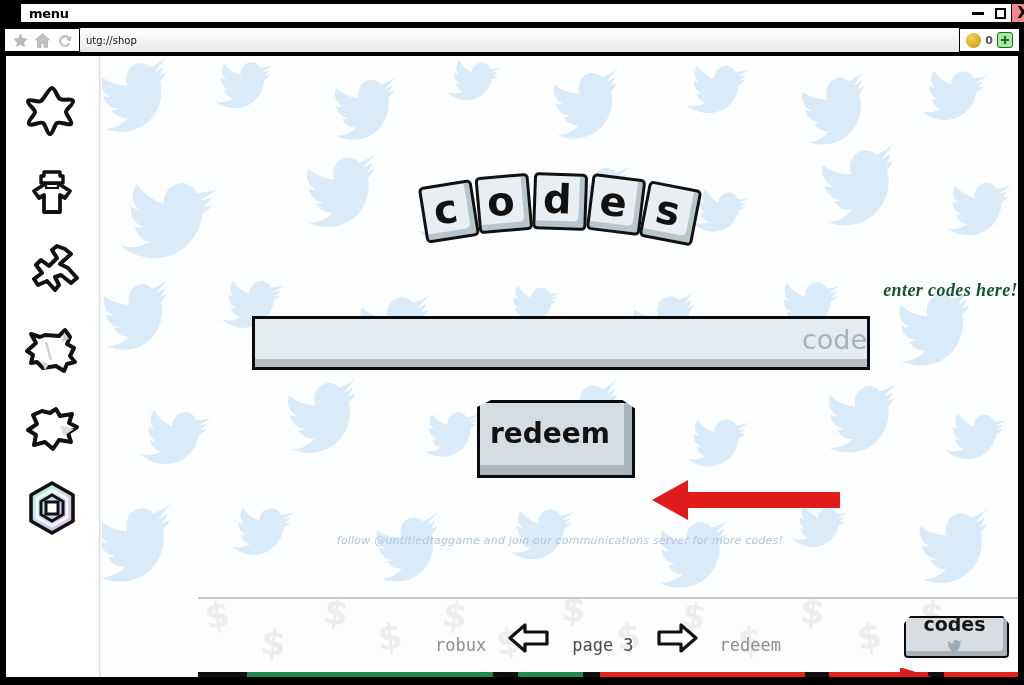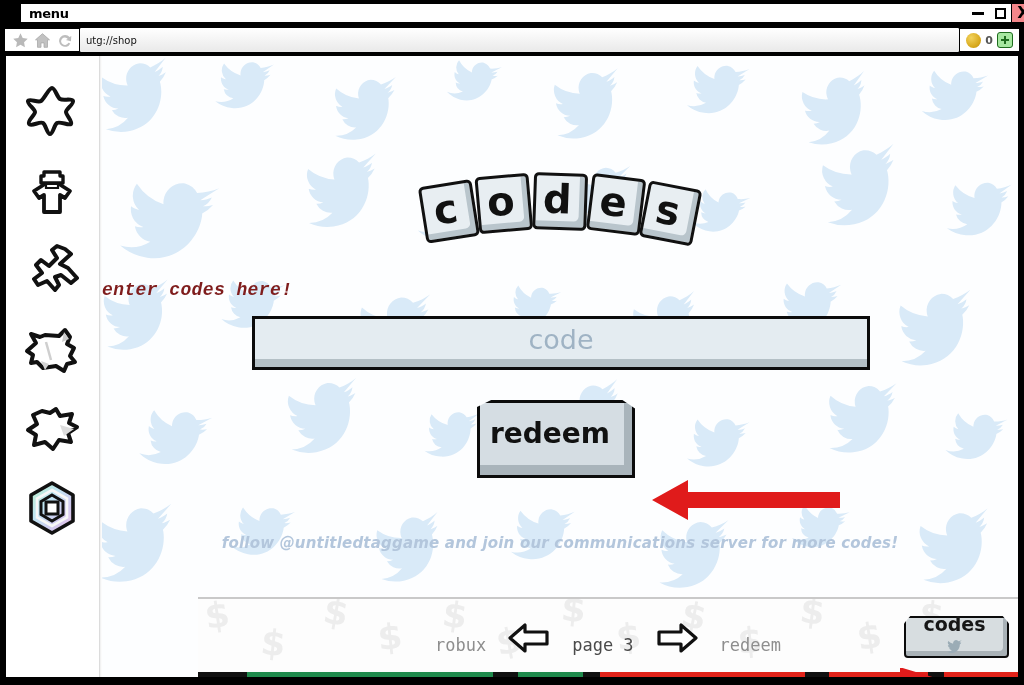--- a/index.html
+++ b/index.html
@@ -180,41 +180,41 @@
   .key-tile span { transform: translate(-3px,-3px); }
   .kt0 { transform: rotate(-9deg)  translateY(6px); }
   .kt1 { transform: rotate(-5deg)  translateY(-2px); }
   .kt2 { transform: rotate(2deg)   translateY(-4px); }
   .kt3 { transform: rotate(7deg)   translateY(-1px); }
   .kt4 { transform: rotate(11deg)  translateY(8px); }
 
   .subtitle {
     position: absolute;
     left: 0; right: 0; top: 224px;
-    text-align: left;
-    font-family: Liberation Mono, monospace;
+    text-align: right;
+    font-family: Liberation Serif, serif;
     font-style: italic;
     font-weight: bold;
     font-size: 18px;
-    color: #7f1d1d;
+    color: #14532d;
     letter-spacing: 0.4px;
     z-index: 3;
   }
 
   .code-input-wrap {
     position: absolute;
     left: 150px; top: 260px;
     width: 618px; height: 54px;
     z-index: 3;
   }
   .code-input {
     width: 100%; height: 100%;
     background: #e4ecf1;
     border: 3px solid #0b0b0b;
-    display: flex; align-items: center; justify-content: center;
+    display: flex; align-items: center; justify-content: flex-end;
     box-shadow: inset 0 -9px 0 -1px #b4c0c6;
   }
   .code-input span {
     font-family: "DejaVu Sans", sans-serif;
     font-size: 27px;
     color: #9fb3c4;
     transform: translateY(-4px);
   }
 
   .redeem-wrap {
@@ -238,22 +238,22 @@
     color: #111;
     transform: translate(-6px,-6px);
   }
 
   .footnote {
     position: absolute;
     left: 0; right: 0; top: 478px;
     text-align: center;
     font-family: "DejaVu Sans", sans-serif;
     font-style: italic;
-    font-weight: bold;
-    font-size: 15px;
+    font-weight: normal;
+    font-size: 11px;
     color: #b3c6dc;
     z-index: 3;
     letter-spacing: 0.2px;
   }
 
   
   .ann-arrow { position: absolute; z-index: 9; }
   .ann-redeem { left: 548px; top: 418px; }
   .ann-codes  { left: 798px; top: 612px; }
 

